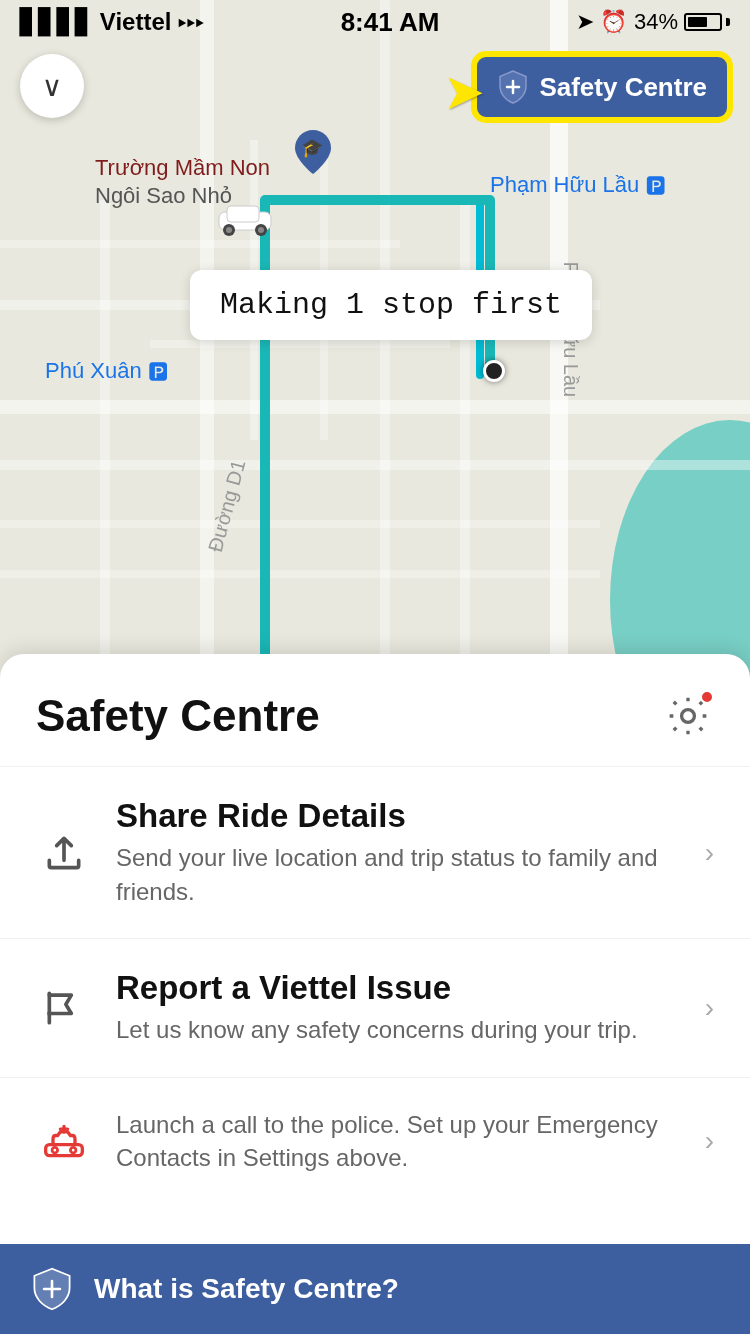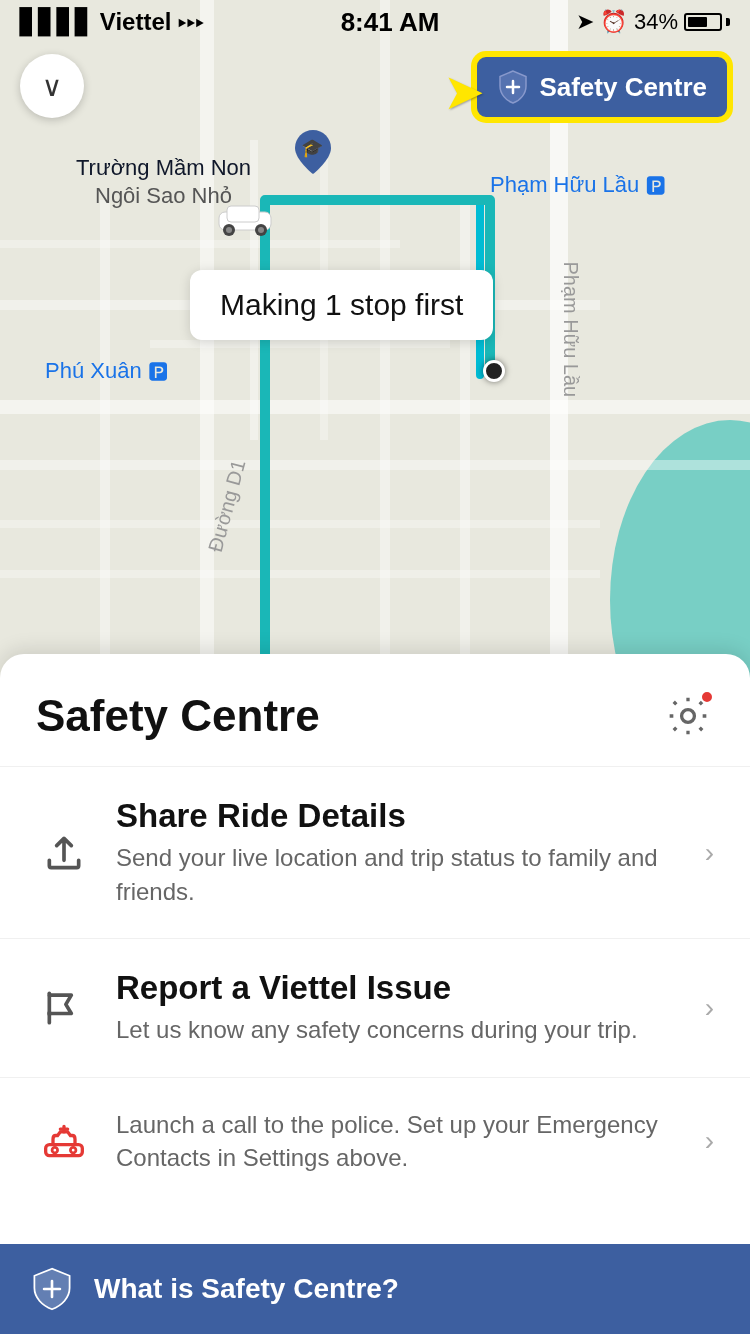--- a/index.html
+++ b/index.html
@@ -157,20 +157,21 @@
     
     .stop-tooltip {
       position: absolute;
       top: 270px;
       left: 190px;
       background: #fff;
       border-radius: 12px;
       padding: 18px 30px;
       box-shadow: 0 2px 12px rgba(0,0,0,0.15);
       z-index: 10;
+      font-family: Liberation Mono, monospace;
     }
     .stop-tooltip-text {
       font-size: 30px;
       color: #111;
       font-weight: 400;
     }
 
     
     .bottom-sheet {
       position: absolute;
@@ -353,21 +354,21 @@
     <rect x="0" y="570" width="600" height="8" fill="#fff" opacity="0.3"></rect>
 
     <polyline points="265,220 265,200 280,200 480,200 480,370 480,375" stroke="#00bcd4" stroke-width="8" fill="none" stroke-linecap="round" stroke-linejoin="round"></polyline>
 
     <line x1="265" y1="220" x2="265" y2="650" stroke="#00bcd4" stroke-width="8" stroke-dasharray="none"></line>
 
     <path d="M265,220 L265,200 L490,200 L490,370" stroke="#1ab7b7" stroke-width="10" fill="none" stroke-linecap="round" stroke-linejoin="round"></path>
     <path d="M265,220 L265,660" stroke="#1ab7b7" stroke-width="10" fill="none" stroke-linecap="round" stroke-linejoin="round"></path>
   </svg>
 
-  <div class="map-label" style="top:155px; left:76px; font-size:22px; color:#0f172a;">Trường Mầm Non</div>
+  <div class="map-label" style="top:155px; left:95px; font-size:22px; color:#7f1d1d;">Trường Mầm Non</div>
   <div class="map-label" style="top:183px; left:95px; font-size:22px; color:#555;">Ngôi Sao Nhỏ</div>
   <div class="map-label" style="top:172px; left:490px; font-size:22px; color:#1a73e8;">Phạm Hữu Lầu 🅿</div>
   <div class="map-label" style="top:358px; left:45px; font-size:22px; color:#1a73e8;">Phú Xuân 🅿</div>
 
   <div class="street-label" style="top:540px; left:215px; transform:rotate(-75deg); font-size:20px; color:#999;">Đường D1</div>
   <div class="street-label" style="top:250px; left:570px; transform:rotate(90deg); font-size:20px; color:#999;">Phạm Hữu Lầu</div>
 
   <div style="position:absolute; top:130px; left:295px;">
     <svg width="36" height="44" viewBox="0 0 36 44">
       <path d="M18 0 C8 0 0 8 0 18 C0 30 18 44 18 44 C18 44 36 30 36 18 C36 8 28 0 18 0Z" fill="#3d5fa0"></path>

